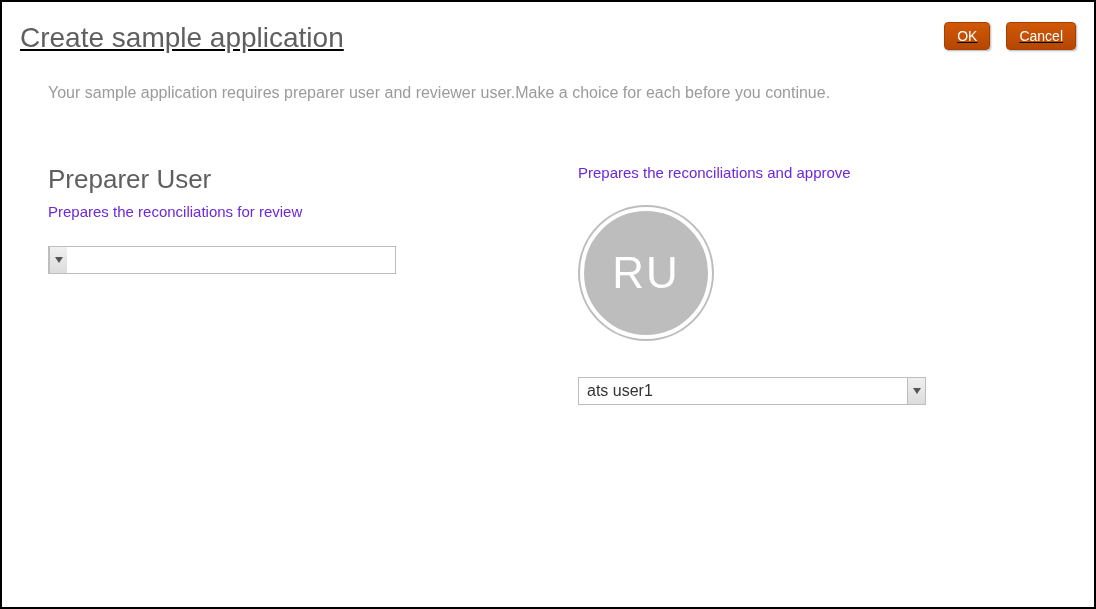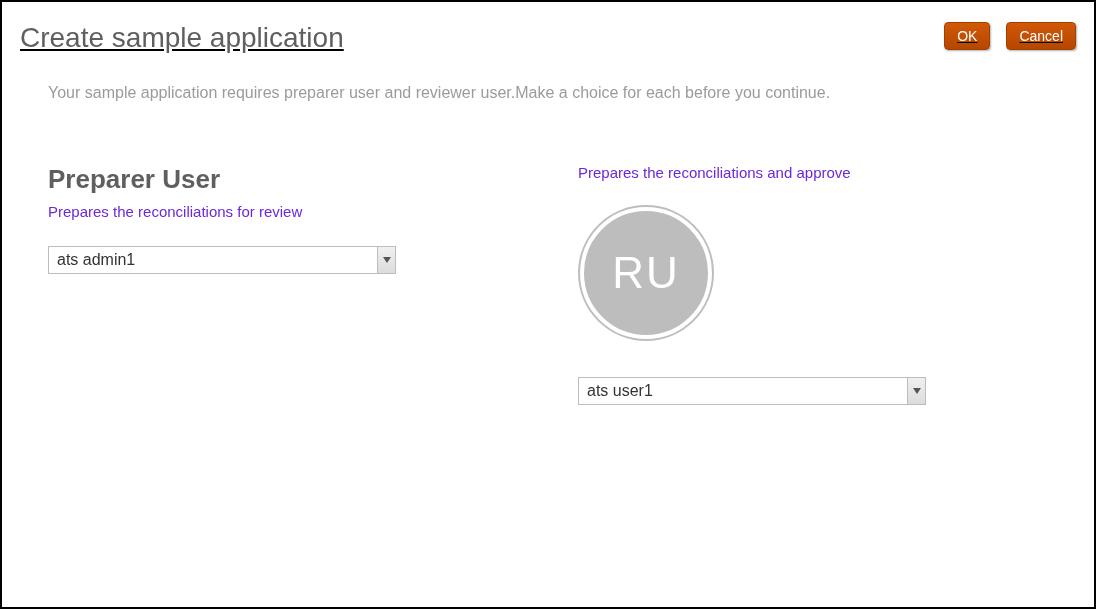--- a/index.html
+++ b/index.html
@@ -47,21 +47,21 @@
       display: flex;
       margin-top: 62px;
       gap: 60px;
       padding-left: 28px;
     }
     .col {
       flex: 0 0 470px;
     }
     .col-title {
       font-size: 26px;
-      font-weight: 700;
+      font-weight: 400;
       color: #5f5f5f;
       margin-bottom: 8px;
     }
     .col-desc {
       color: #6d28d9;
       font-size: 15px;
       margin-bottom: 26px;
     }
     .avatar {
       width: 132px;
@@ -120,21 +120,20 @@
   </div>
 </div>
 
 <p class="intro-text">Your sample application requires preparer user and reviewer user.Make a choice for each before you continue.</p>
 
 <div class="columns">
   <div class="col">
     <h2 class="col-title">Preparer User</h2>
     <p class="col-desc">Prepares the reconciliations for review</p>
     <div class="select-wrap">
-      <span class="select-value">ats admin1</span>
       <span class="select-arrow-box">
         <svg width="8" height="6" viewBox="0 0 8 6">
             <path d="M0 0 L8 0 L4 6 Z" fill="#555"></path>
           </svg>
       </span>
     </div>
   </div>
 
   <div class="col">
     <p class="col-desc">Prepares the reconciliations and approve</p>

